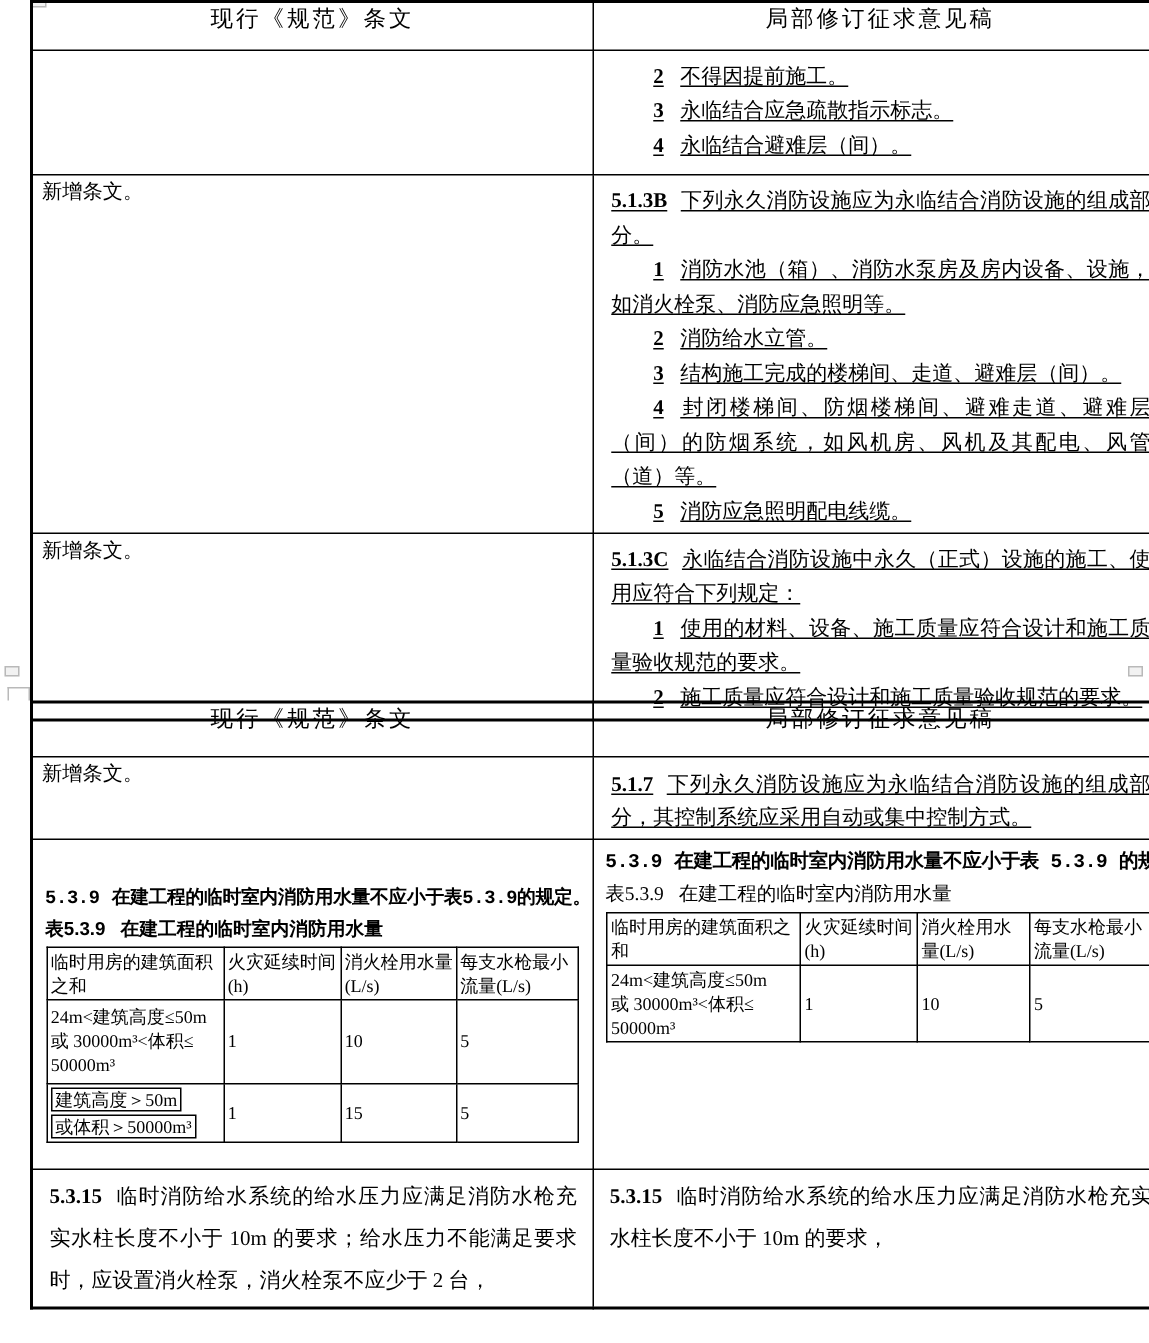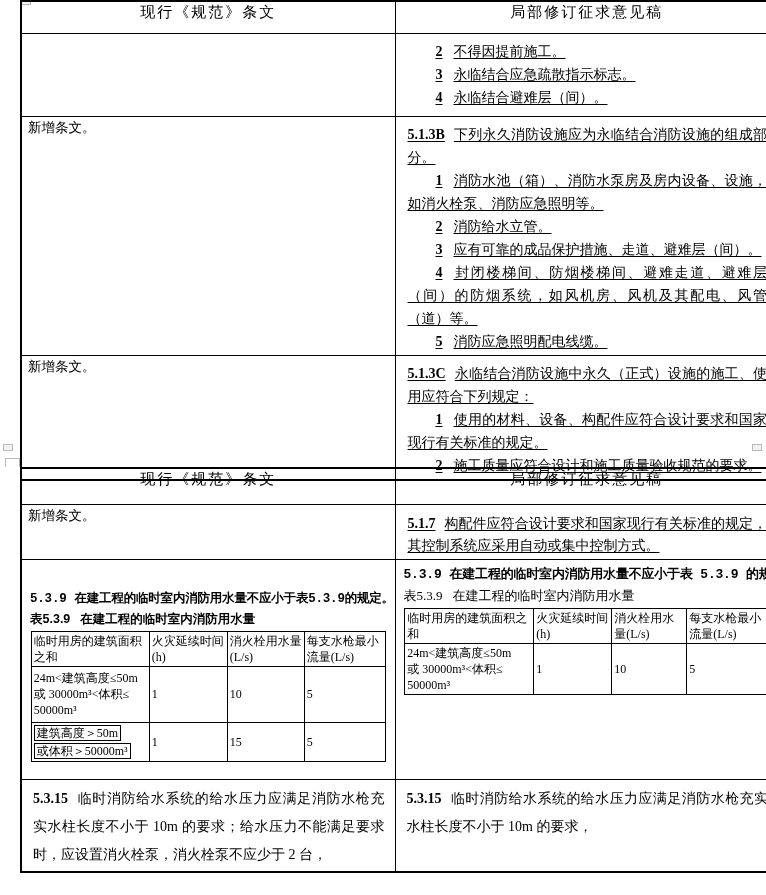--- a/index.html
+++ b/index.html
@@ -81,31 +81,31 @@
         <p class="item ins"><span class="inum">4</span><span>永临结合避难层（间）。</span></p>
       </td>
     </tr>
 
     <tr style="height:195px">
       <td class="lc vbot">新增条文。</td>
       <td class="rc">
         <p class="ins"><span class="cnum">5.1.3B</span><span>下列永久消防设施应为永临结合消防设施的组成部分。</span></p>
         <p class="item ins"><span class="inum">1</span><span>消防水池（箱）、消防水泵房及房内设备、设施，如消火栓泵、消防应急照明等。</span></p>
         <p class="item ins"><span class="inum">2</span><span>消防给水立管。</span></p>
-        <p class="item ins"><span class="inum">3</span><span>应有可靠的成品保护措施、走道、避难层（间）。</span></p>
+        <p class="item ins"><span class="inum">3</span><span>结构施工完成的楼梯间、走道、避难层（间）。</span></p>
         <p class="item ins"><span class="inum">4</span><span>封闭楼梯间、防烟楼梯间、避难走道、避难层（间）的防烟系统，如风机房、风机及其配电、风管（道）等。</span></p>
         <p class="item ins"><span class="inum">5</span><span>消防应急照明配电线缆。</span></p>
       </td>
     </tr>
 
     <tr style="height:122px">
       <td class="lc vmid">新增条文。</td>
       <td class="rc">
         <p class="ins"><span class="cnum">5.1.3C</span><span>永临结合消防设施中永久（正式）设施的施工、使用应符合下列规定：</span></p>
-        <p class="item ins"><span class="inum">1</span><span>使用的材料、设备、构配件应符合设计要求和国家现行有关标准的规定。</span></p>
+        <p class="item ins"><span class="inum">1</span><span>使用的材料、设备、施工质量应符合设计和施工质量验收规范的要求。</span></p>
         <p class="item ins"><span class="inum">2</span><span>施工质量应符合设计和施工质量验收规范的要求。</span></p>
       </td>
     </tr>
   </tbody>
     </table>
 
   <table class="main" id="t2" style="top:467px">
     <colgroup>
         <col style="width:374px">
         <col style="width:384px">
@@ -113,21 +113,21 @@
     <tbody>
         <tr style="height:36px">
       <td class="hc">现行《规范》条文</td>
       <td class="hc">局部修订征求意见稿</td>
     </tr>
 
 
     <tr style="height:46px">
       <td class="lc vmid">新增条文。</td>
       <td class="rc rc2">
-        <p class="ins"><span class="cnum">5.1.7</span><span>构配件应符合设计要求和国家现行有关标准的规定，其控制系统应采用自动或集中控制方式。</span></p>
+        <p class="ins"><span class="cnum">5.1.7</span><span>下列永久消防设施应为永临结合消防设施的组成部分，其控制系统应采用自动或集中控制方式。</span></p>
       </td>
     </tr>
 
     <tr style="height:220px">
       <td class="lc cell939 pad-top-big">
         <p class="h939"><span class="hnum">5.3.9</span><span>在建工程的临时室内消防用水量不应小于表5.3.9的规定。</span></p>
         <p class="cap cap-bold"><span class="capnum">表5.3.9</span><span>在建工程的临时室内消防用水量</span></p>
         <table class="nt" style="width:354px">
           <colgroup>
                 <col style="width:118px">

